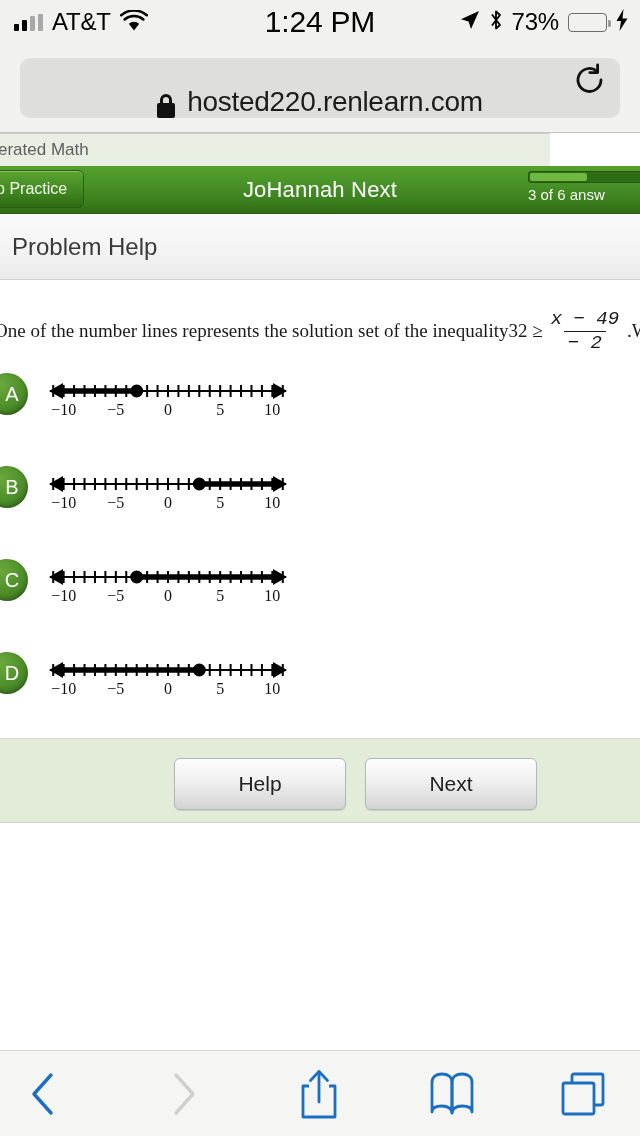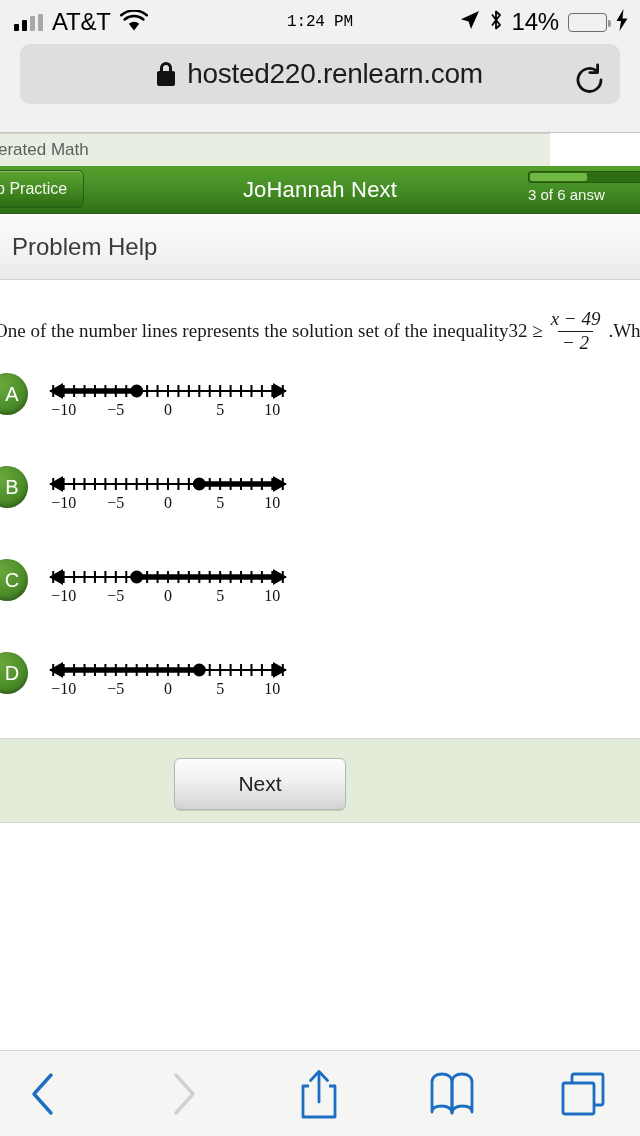--- a/index.html
+++ b/index.html
@@ -15,44 +15,44 @@
   .statusbar {
     position: absolute; top:0; left:0; width:640px; height:44px;
     background:#f1f1ef;
     display:flex; align-items:center;
   }
   .sb-left { position:absolute; left:14px; top:0; height:44px; display:flex; align-items:center; gap:9px; }
   .sb-center { position:absolute; left:0; width:640px; top:0; height:44px;
                display:flex; align-items:center; justify-content:center; }
   .sb-right { position:absolute; right:12px; top:0; height:44px; display:flex; align-items:center; gap:9px; }
   .sb-text { font-size:24px; color:#000; letter-spacing:-0.2px; }
-  .sb-time { font-size:16px; color:#000; font-weight:400; letter-spacing:-0.2px;font-family:Liberation Mono, monospace; }
+  .sb-time { font-size:30px; color:#000; font-weight:400; letter-spacing:-0.2px; }
 
   .signal { display:flex; align-items:flex-end; gap:3px; height:17px; }
   .signal i { display:block; width:5px; background:#000; border-radius:1px; }
   .signal i:nth-child(1){ height:7px; }
   .signal i:nth-child(2){ height:11px; }
   .signal i:nth-child(3){ height:15px; background:#a8a8a8; }
   .signal i:nth-child(4){ height:17px; background:#a8a8a8; }
 
   .battery { position:relative; width:39px; height:19px; border:1.6px solid #6d6d6d;
              border-radius:4px; padding:2px; }
   .battery .fill { height:100%; width:48%; background:#4cd35f; border-radius:2px; }
   .battery:after { content:""; position:absolute; right:-5px; top:6px; width:3px; height:7px;
                    background:#9a9a9a; border-radius:0 2px 2px 0; }
 
   
   .urlbar-wrap {
     position:absolute; top:44px; left:0; width:640px; height:89px;
     background:#f1f1ef; border-bottom:1px solid #c4c4c2;
   }
   .urlfield {
-    position:absolute; left:20px; top:0; width:600px; height:60px;
+    position:absolute; left:20px; top:14px; width:600px; height:60px;
     background:#dededd; border-radius:10px;
-    display:flex; align-items:center; justify-content:center;
+    display:flex; align-items:flex-end; justify-content:center;
   }
   .lock { width:18px; height:24px; position:relative; margin-right:12px; }
   .lock .body { position:absolute; bottom:0; width:18px; height:15px; background:#111; border-radius:2px; }
   .lock .shackle { position:absolute; top:0; left:3px; width:12px; height:12px;
                    border:3px solid #111; border-bottom:none;
                    border-radius:6px 6px 0 0; }
   .url-text { font-size:28px; color:#1c1c1c; letter-spacing:-0.3px; }
   .reload { position:absolute; right:32px; top:18px; width:36px; height:36px; }
 
   
@@ -102,21 +102,21 @@
   
   .body-area { position:absolute; top:280px; left:0; width:640px; height:322px; background:#fff; }
 
   .question {
     position:absolute; top:28px; left:-6px; width:654px;
     font-family:"Liberation Serif", serif;
     font-size:19px; color:#1a1a1a; line-height:1.2;
     display:flex; align-items:center; white-space:nowrap;
   }
   .frac { display:inline-flex; flex-direction:column; align-items:center;
-          vertical-align:middle; margin:0 4px; font-style:italic; }
+          vertical-align:middle; margin:0 4px; font-style:italic;font-family:Liberation Mono, monospace; }
   .frac .num { font-size:19px; padding:0 4px; }
   .frac .den { font-size:19px; padding:0 4px; border-top:1.4px solid #1a1a1a; }
 
   
   .choice { position:absolute; left:0; width:640px; height:70px; }
   .choice-badge {
     position:absolute; left:-14px; top:0; width:42px; height:42px; border-radius:50%;
     background: radial-gradient(circle at 35% 28%, #6aa83c 0%, #4e8f2a 55%, #31651a 100%);
     display:flex; align-items:center; justify-content:center;
     box-shadow: inset 0 -2px 4px rgba(0,0,0,0.25);
@@ -187,21 +187,21 @@
       <span>
         <svg width="20" height="20" viewBox="0 0 20 20">
             <path d="M19 1 L1 9.2 L8.6 11.4 L11 19 Z" fill="#000"></path>
           </svg>
       </span>
       <span>
         <svg width="14" height="22" viewBox="0 0 14 22">
           <path d="M3 5.5 L11 16 L7 19.5 L7 2.5 L11 6 L3 16.5" stroke="#000" stroke-width="1.8" fill="none" stroke-linejoin="round"></path>
         </svg>
       </span>
-      <span class="sb-text">14%</span>
+      <span class="sb-text">73%</span>
       <span class="battery"><span class="fill"></span></span>
       <span>
         <svg width="12" height="22" viewBox="0 0 12 22">
             <path d="M7.5 0 L0.5 12 L5 12 L3.5 22 L11.5 9.5 L6.5 9.5 Z" fill="#000"></path>
           </svg>
       </span>
     </div>
   </div>
 
   <div class="urlbar-wrap">
@@ -415,21 +415,22 @@
             <text x="25.652173913043477" y="42" text-anchor="middle" font-family="&quot;Liberation Serif&quot;, serif" font-size="16" fill="#111">−10</text>
             <text x="77.82608695652173" y="42" text-anchor="middle" font-family="&quot;Liberation Serif&quot;, serif" font-size="16" fill="#111">−5</text>
             <text x="130" y="42" text-anchor="middle" font-family="&quot;Liberation Serif&quot;, serif" font-size="16" fill="#111">0</text>
             <text x="182.17391304347825" y="42" text-anchor="middle" font-family="&quot;Liberation Serif&quot;, serif" font-size="16" fill="#111">5</text>
             <text x="234.34782608695653" y="42" text-anchor="middle" font-family="&quot;Liberation Serif&quot;, serif" font-size="16" fill="#111">10</text>
           </svg></div>
     </div>
   </div>
 
   <div class="navband">
-    <div class="navbtn back">Next</div>
+    <div class="navbtn back">Help</div>
+    <div class="navbtn next">Next</div>
   </div>
 
   <div class="filler"></div>
 
   <div class="toolbar">
     <div class="tb-item tb-1">
       <svg width="32" height="48" viewBox="0 0 32 48">
           <path d="M24 5 L7 24 L24 43" stroke="#1b6ec2" stroke-width="3.4" fill="none" stroke-linecap="round" stroke-linejoin="round"></path>
         </svg>
     </div>

